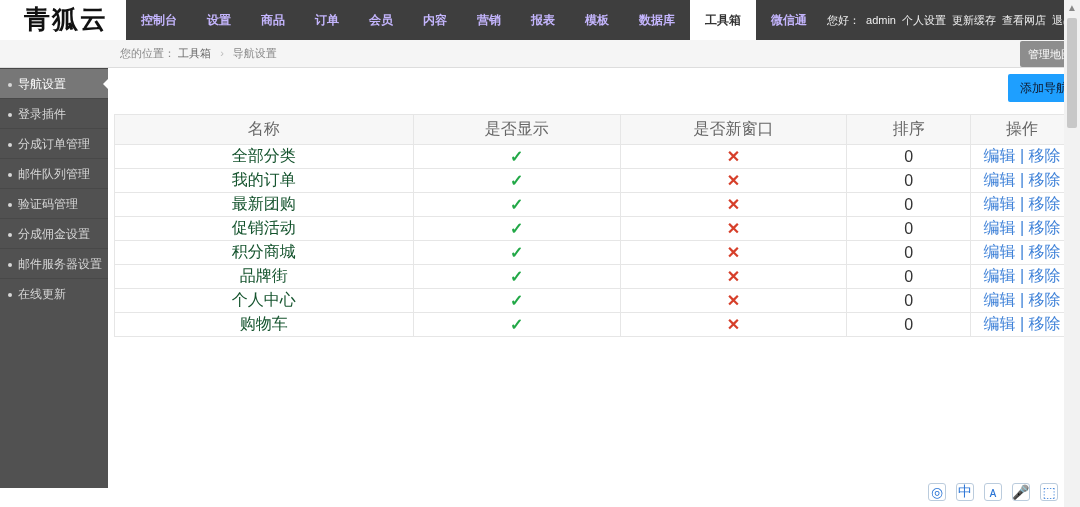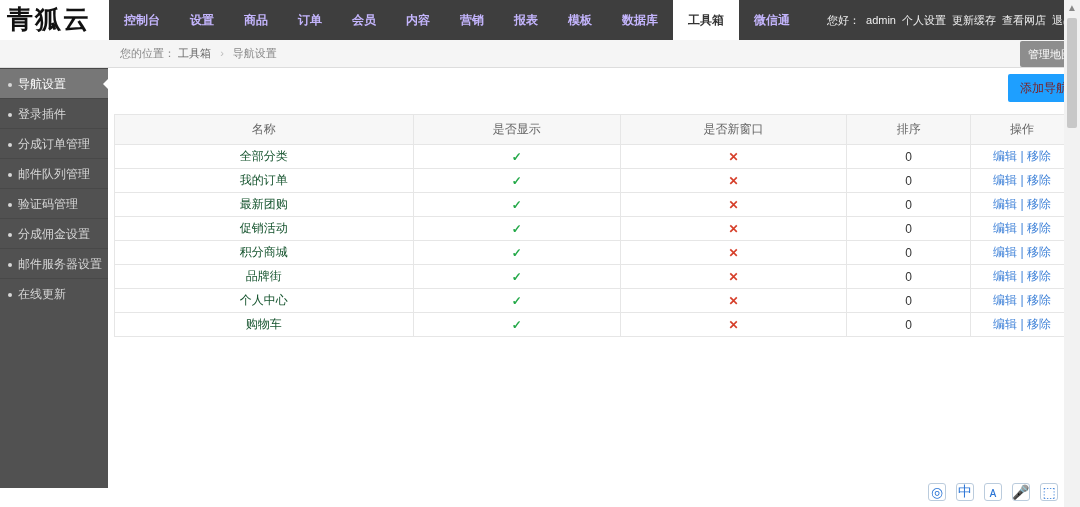--- a/index.html
+++ b/index.html
@@ -1,37 +1,37 @@
 <!DOCTYPE html>
 <html><head>
   <meta charset="utf-8">
   <style>
     * { margin:0; padding:0; box-sizing:border-box; }
     body { font-family:"Microsoft YaHei",Arial,sans-serif; font-size:12px; background:#fff; color:#333; width:1080px; height:507px; overflow:hidden; position:relative; }
     .topbar { height:40px; background:#3e3e3e; display:flex; align-items:center; position:relative; }
-    .logo { font-family:"STKaiti","KaiTi",serif; font-size:26px; font-weight:bold; color:#111; background:#fff; height:40px; line-height:40px; padding:0 18px 0 7px; letter-spacing:2px; }
+    .logo { font-family:"STKaiti","KaiTi",serif; font-size:26px; font-weight:bold; color:#111; background:#fff; height:40px; line-height:40px; padding:0 18px 0 24px; letter-spacing:2px; }
     .nav { display:flex; height:40px; }
     .nav-item { color:#c4b5fd; font-weight:bold; height:40px; line-height:40px; padding:0 15px; cursor:pointer; }
     .nav-item.active { background:#fff; color:#333; }
     .topright { position:absolute; right:0; top:0; height:40px; display:flex; align-items:center; gap:6px; padding-right:6px; color:#eee; font-size:11px; }
     .topright span { cursor:pointer; }
     .breadcrumb-bar { height:28px; background:#f5f5f5; border-bottom:1px solid #ddd; display:flex; align-items:center; justify-content:space-between; padding:0 0 0 120px; font-size:11px; color:#888; }
     .breadcrumb-bar .crumb-link { color:#666; cursor:pointer; }
     .breadcrumb-arrow { margin:0 6px; color:#bbb; }
     .btn-gray { background:#8d8d8d; color:#fff; height:26px; line-height:26px; padding:0 8px; border-radius:2px 0 0 2px; font-size:11px; cursor:pointer; }
     .layout { display:flex; }
     .sidebar { width:108px; background:#515151; min-height:420px; }
     .sidebar-item { height:30px; line-height:30px; color:#d7d7d7; font-size:12px; padding-left:8px; border-top:1px solid #484848; cursor:pointer; position:relative; }
     .sidebar-item::before { content:""; width:4px; height:4px; border-radius:50%; background:#d7d7d7; display:inline-block; margin-right:6px; vertical-align:middle; }
     .sidebar-item.active { background:#777; color:#fff; }
     .sidebar-item.active::after { content:""; position:absolute; right:-1px; top:50%; margin-top:-6px; width:0; height:0; border-top:6px solid transparent; border-bottom:6px solid transparent; border-right:6px solid #fff; }
     .main { flex:1; padding:10px 0 0 6px; position:relative; }
-    .btn-primary { position:absolute; right:0; top:6px; height:28px; line-height:28px; padding:0 12px; background:#1e9fff; color:#7f1d1d; border-radius:2px 0 0 2px; font-size:12px; cursor:pointer; }
+    .btn-primary { position:absolute; right:0; top:6px; height:28px; line-height:28px; padding:0 12px; background:#1e9fff; color:#0f172a; border-radius:2px 0 0 2px; font-size:12px; cursor:pointer; }
     table { border-collapse:collapse; width:960px; margin-top:36px; }
-    th, td { border:1px solid #e6e6e6; text-align:center; font-size:12px; }
+    th, td { border:1px solid #e6e6e6; text-align:center; font-size:16px; }
     th { background:#f7f7f7; height:30px; color:#666; font-weight:normal; }
     td { height:24px; }
     .link { color:#14532d; cursor:pointer; }
     .check { color:#22a847; font-weight:bold; }
     .cross { color:#d63f2a; font-weight:bold; }
     .op { color:#3f82d8; cursor:pointer; }
     .scrollbar { position:absolute; right:0; top:0; width:16px; height:100%; background:#f2f2f2; }
     .scroll-thumb { width:10px; margin:2px auto; height:110px; background:#c8c8c8; border-radius:2px; }
     .scroll-arrow { width:16px; height:16px; text-align:center; color:#888; font-size:10px; line-height:16px; }
     .status-tray { position:absolute; bottom:6px; right:22px; display:flex; gap:10px; align-items:center; }

